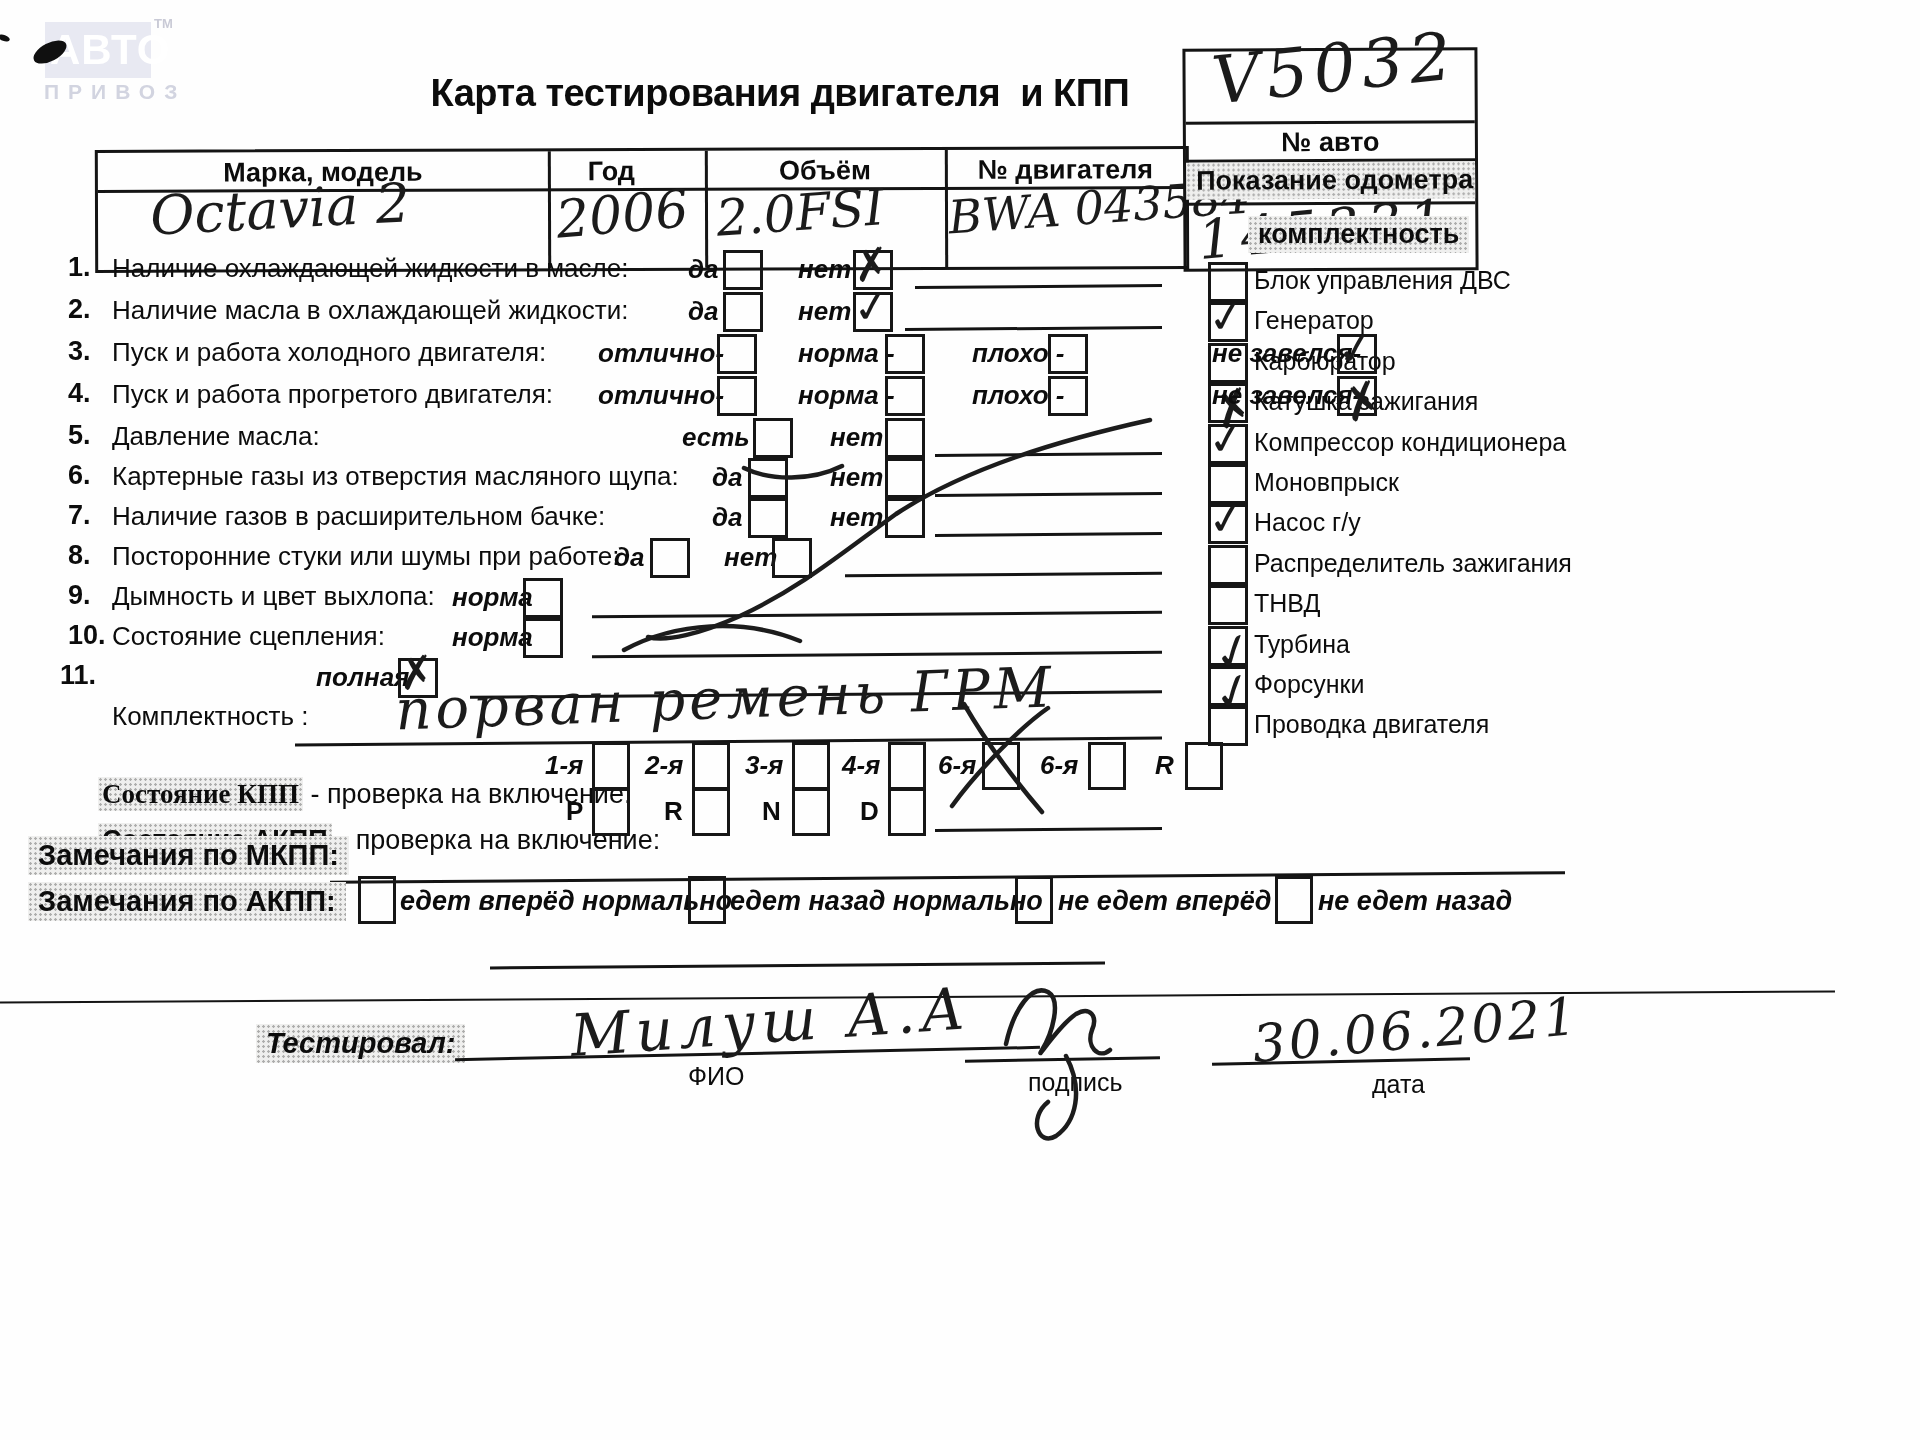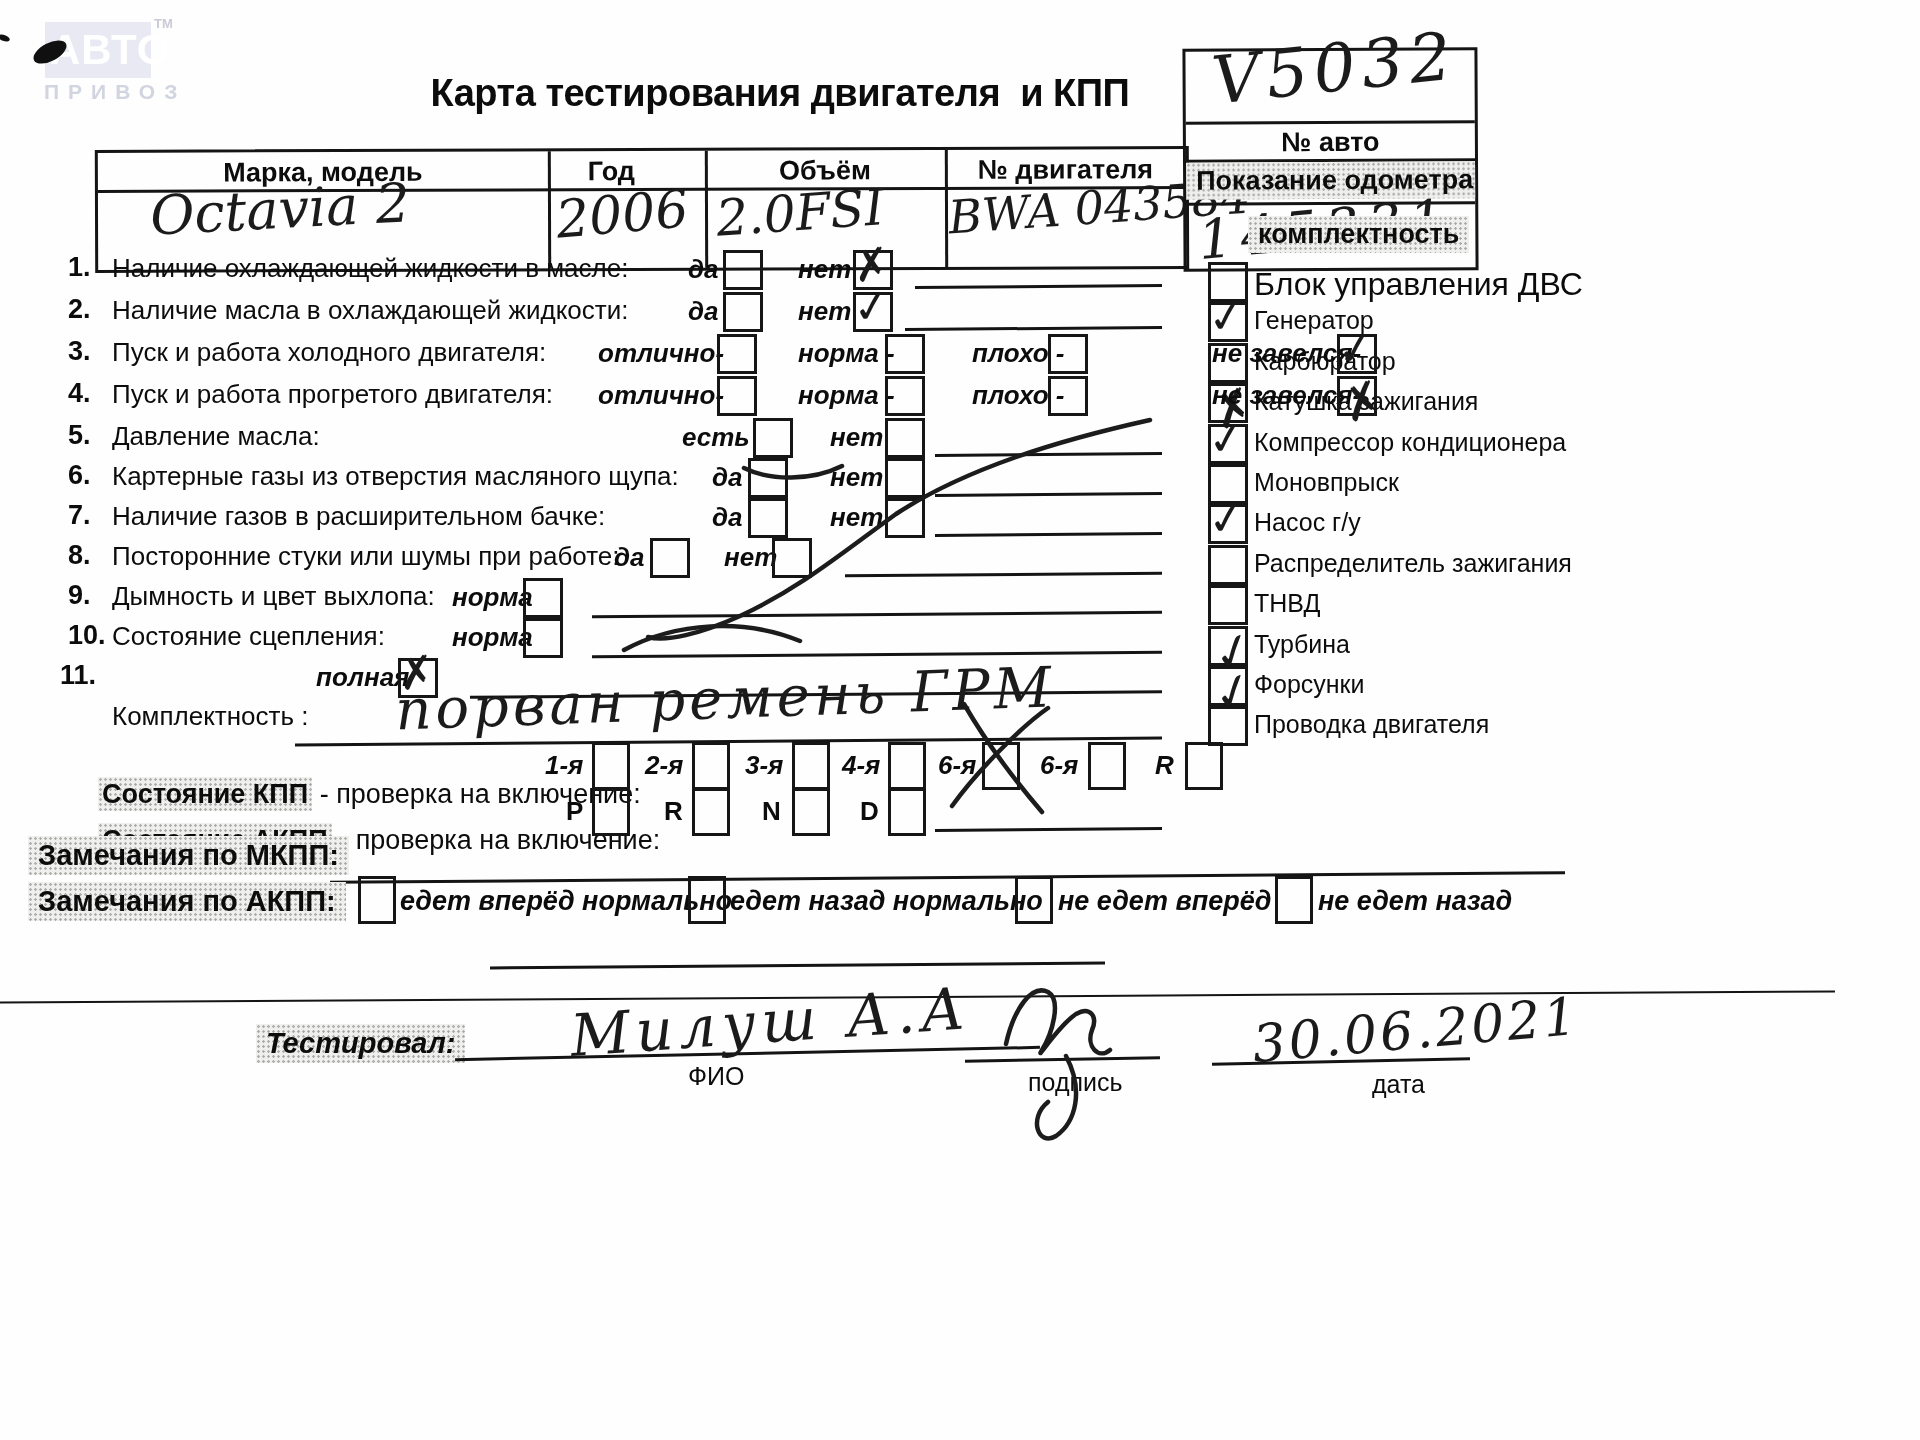--- a/index.html
+++ b/index.html
@@ -60,21 +60,21 @@
     </div>
   </div>
   <div class="hw" style="left:1212px;top:30px;font-size:66px;transform:rotate(-6deg);letter-spacing:6px;">V5032</div>
   <div class="hw" style="left:1198px;top:198px;font-size:54px;transform:rotate(-5deg);letter-spacing:8px;">145331</div>
 
   <div class="abs spk hdr" style="left:1248px;top:216px;font-size:27px;">комплектность</div>
 
   <div class="box" style="left:1208px;top:262px;">
       <span class="mk"></span>
     </div>
-  <div class="abs lbl" style="left:1254px;top:266px;font-size:32px;">Блок управления ДВС</div>
+  <div class="abs lbl" style="left:1254px;top:266px;font-size:25px;">Блок управления ДВС</div>
   <div class="box" style="left:1208px;top:302px;">
       <span class="mk">✓</span>
     </div>
   <div class="abs lbl" style="left:1254px;top:306px;font-size:25px;">Генератор</div>
   <div class="box" style="left:1208px;top:343px;">
       <span class="mk"></span>
     </div>
   <div class="abs lbl" style="left:1254px;top:347px;font-size:25px;">Карбюратор</div>
   <div class="box" style="left:1208px;top:383px;">
       <span class="mk mk-out">✗</span>
@@ -208,21 +208,21 @@
   <div class="abs opt" style="left:316px;top:662px;">полная</div>
   <div class="box" style="left:398px;top:658px;">
       <span class="mk">✗</span>
     </div>
   <div class="line" style="left:470px;top:693px;width:692px;"></div>
 
   <div class="line" style="left:295px;top:740px;width:867px;"></div>
   <div class="hw" style="left:395px;top:666px;font-size:56px;transform:rotate(-2deg);letter-spacing:4px;">порван ремень ГРМ</div>
 
   <div class="abs" style="left:68px;top:748px;font-size:27px;">
-    <span class="b spk" style="padding:2px 4px;">Состояние КПП</span><span> - проверка на включение:</span>
+    <span class="b spk" style="padding:2px 4px;font-family:Liberation Serif, serif;">Состояние КПП</span><span> - проверка на включение:</span>
   </div>
   <div class="abs opt" style="left:545px;top:750px;">1-я</div>
   <div class="boxtall" style="left:592px;top:742px;"></div>
   <div class="abs opt" style="left:645px;top:750px;">2-я</div>
   <div class="boxtall" style="left:692px;top:742px;"></div>
   <div class="abs opt" style="left:745px;top:750px;">3-я</div>
   <div class="boxtall" style="left:792px;top:742px;"></div>
   <div class="abs opt" style="left:842px;top:750px;">4-я</div>
   <div class="boxtall" style="left:888px;top:742px;"></div>
   <div class="abs opt" style="left:938px;top:750px;">6-я</div>

